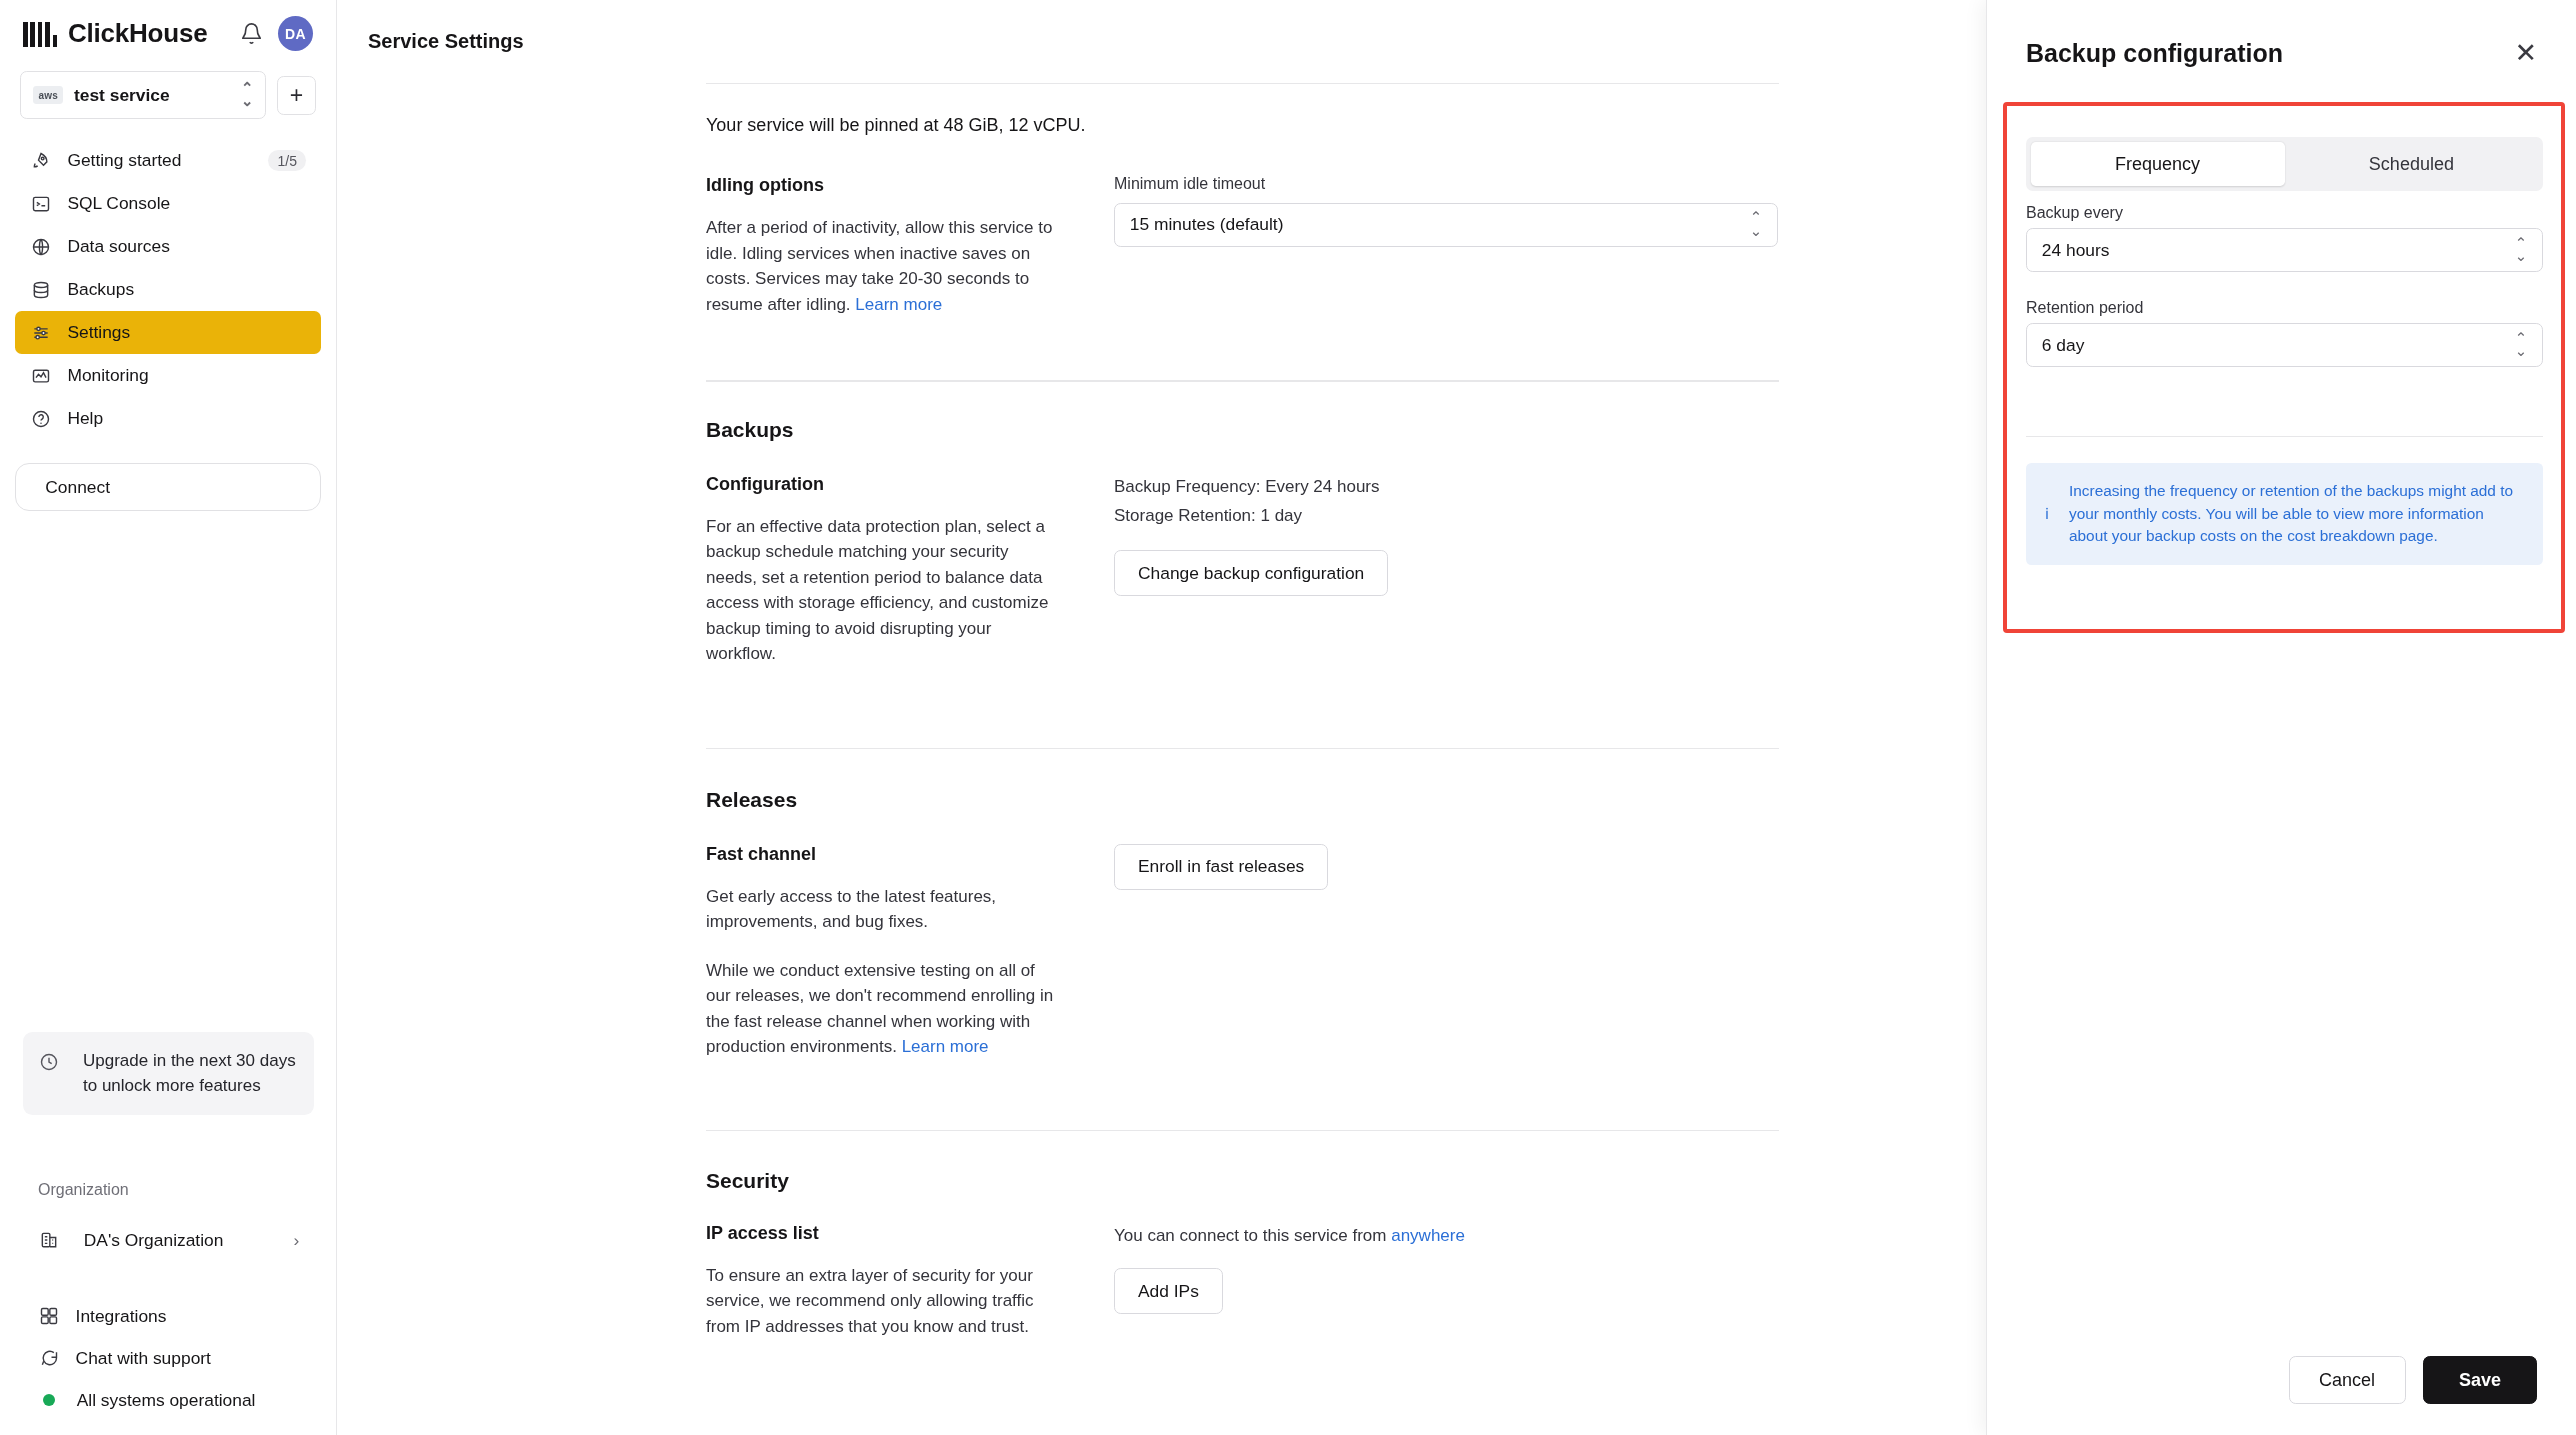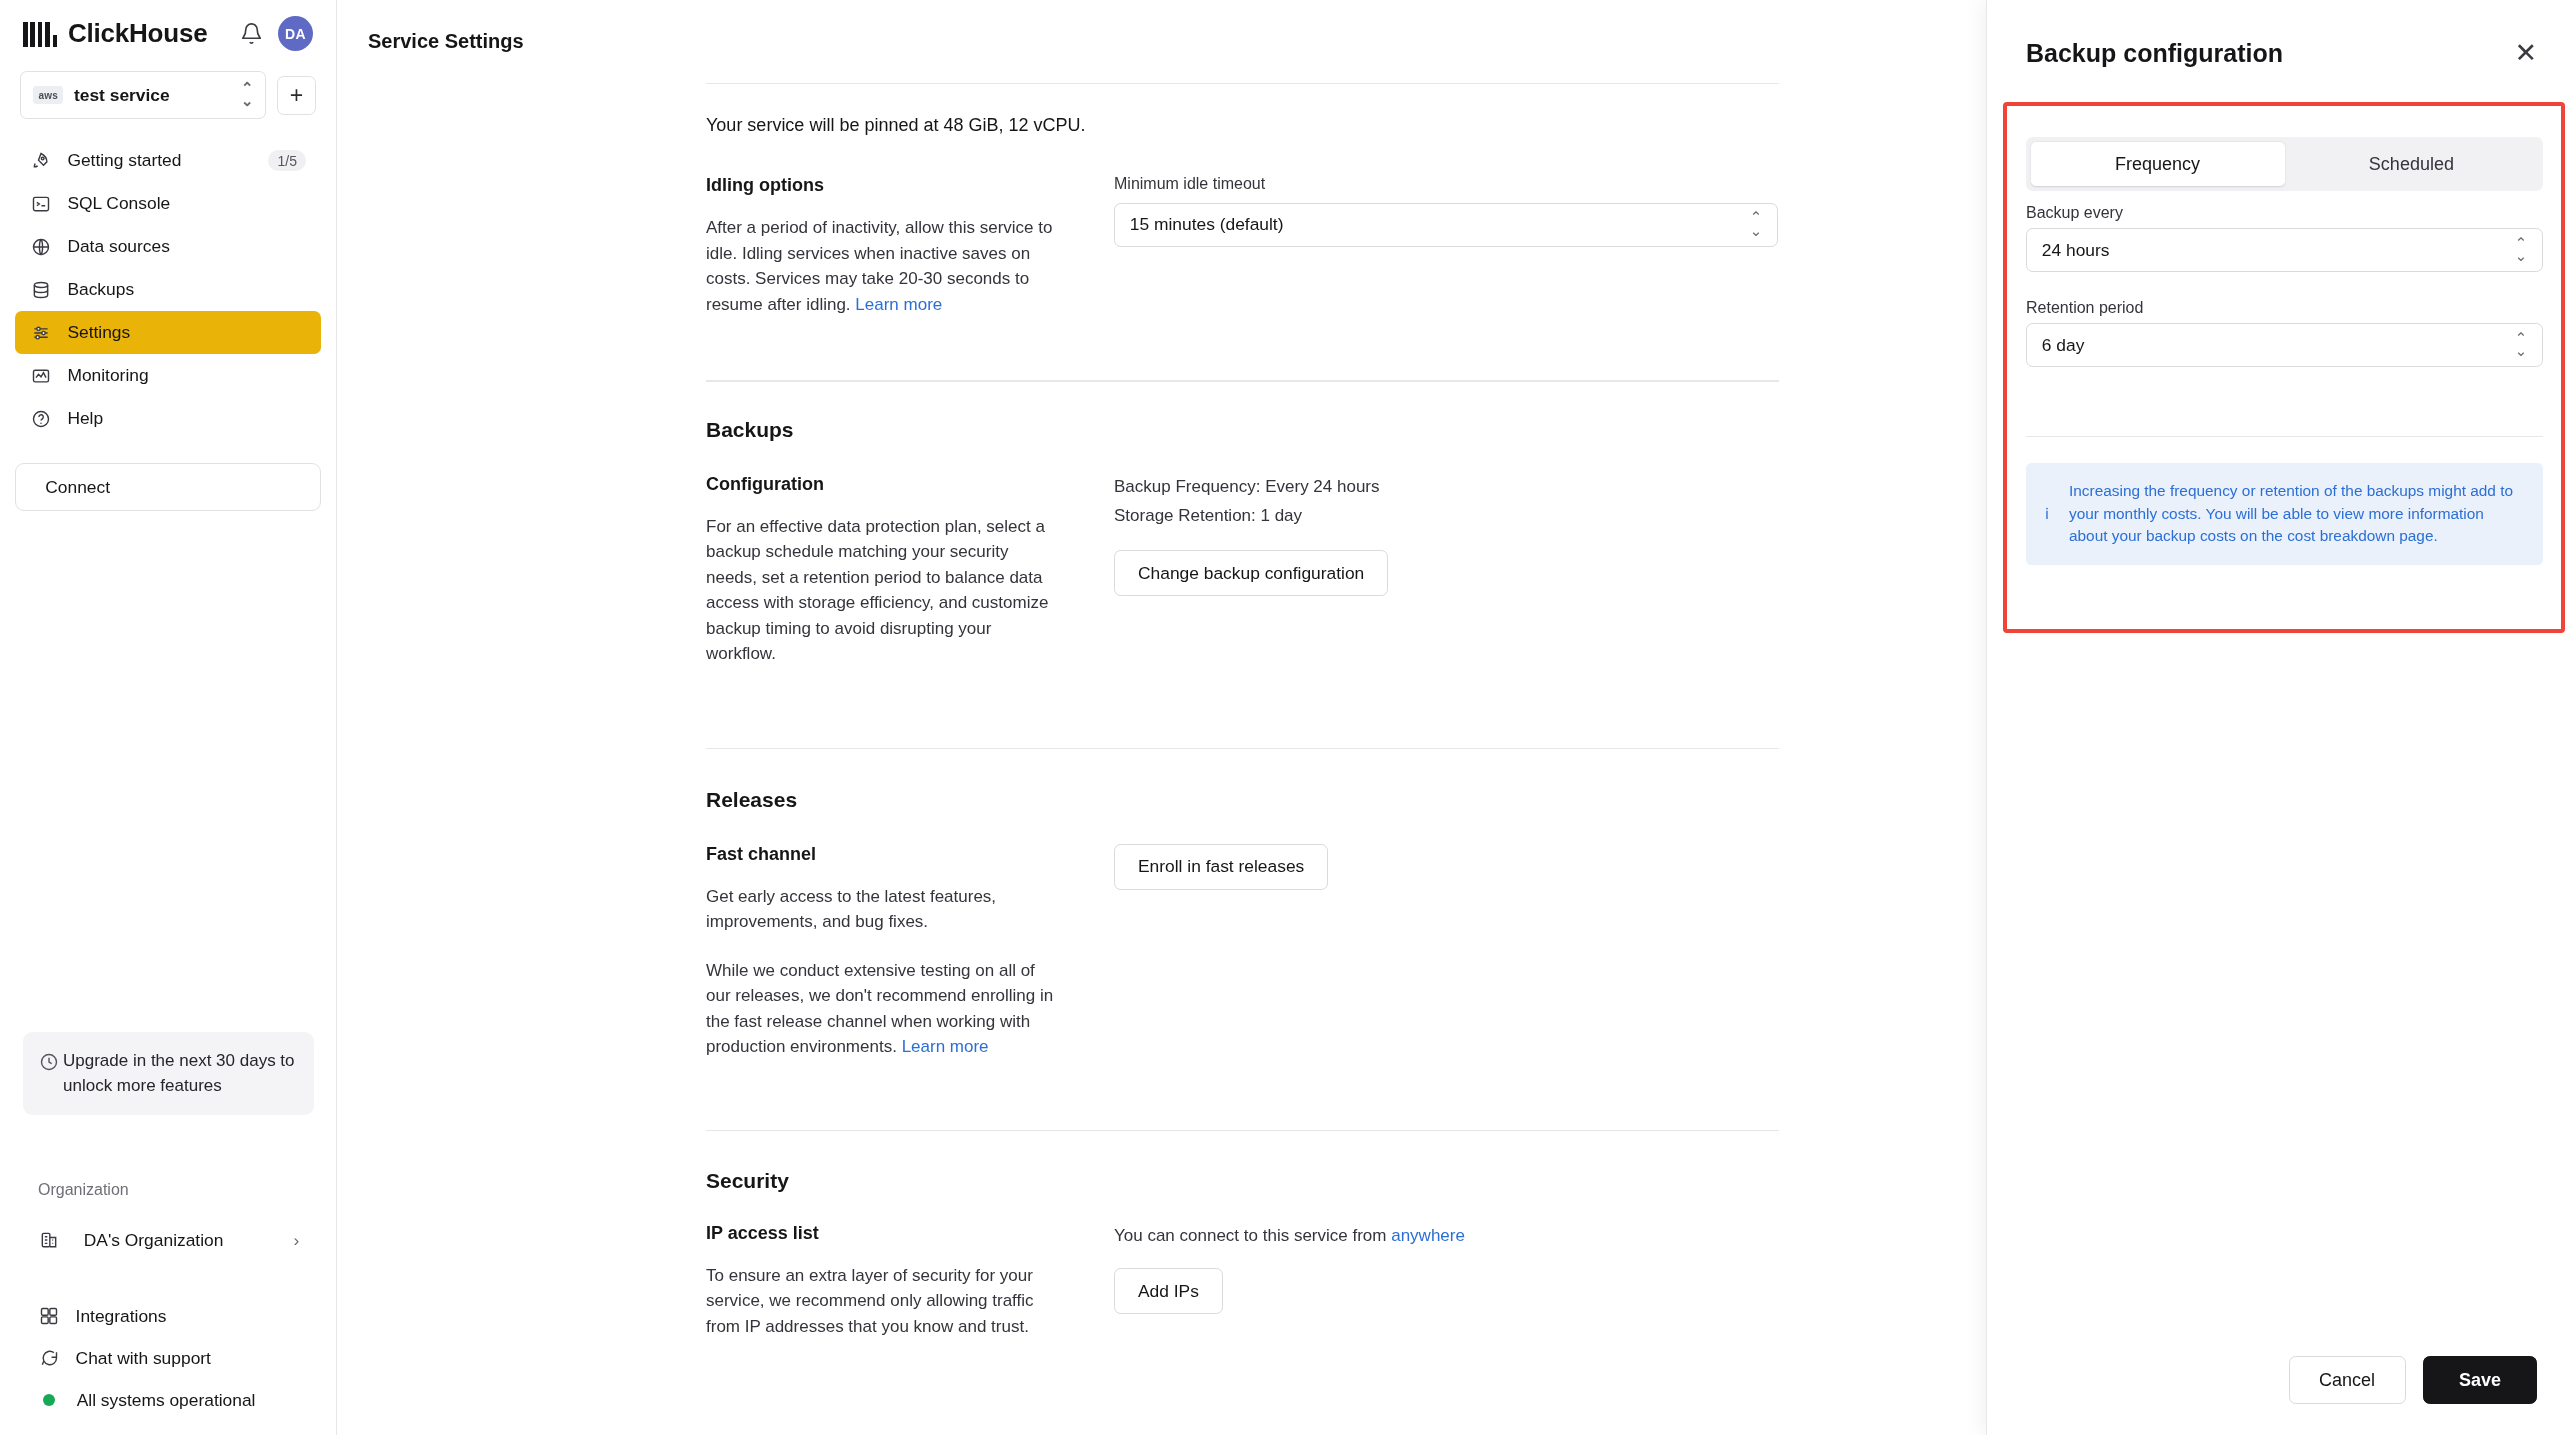--- a/index.html
+++ b/index.html
@@ -69,29 +69,29 @@
   }
   .nav-item.active { background:#eab308; }
   .nav-ico { width:23px; height:23px; display:flex; align-items:center; justify-content:center; color:#3a3a41; }
   .nav-badge {
     margin-left:auto; font-size:14px; color:#55555d;
     background:#f0f0f2; border-radius:13.4px; padding:2.7px 9.4px;
   }
 
   .connect-btn {
     margin: 23px 14.8px 0 14.8px; height:48px;
-    border:1.3px solid #e1e1e4; border-radius:9px; background:#fff;
+    border:1.3px solid #e1e1e4; border-radius:14px; background:#fff;
     display:flex; align-items:center; padding-left:29.5px;
     font-size:17.4px; color:#161517;
   }
 
   .upgrade-card {
     position:absolute; left:23px; top:1032px; width:291px;
     background:#f4f4f6; border-radius:9.4px; padding:17.4px 16px;
-    display:flex; gap:4px; align-items:flex-start;
+    display:flex; gap:24px; align-items:flex-start;
   }
   .upgrade-card .ico { color:#55555d; flex:0 0 auto; margin-top:2.7px; }
   .upgrade-card .txt { font-size:17px; line-height:1.42; color:#25252b; }
 
   .org-label { position:absolute; left:38px; top:1181px; font-size:16px; color:#6f6f77; font-weight:400; }
   .org-row {
     position:absolute; left:23px; top:1208px; width:291px; height:43px;
     display:flex; align-items:flex-end; gap:23px; padding:0 14.8px;
     font-size:17.4px; color:#161517;
   }

